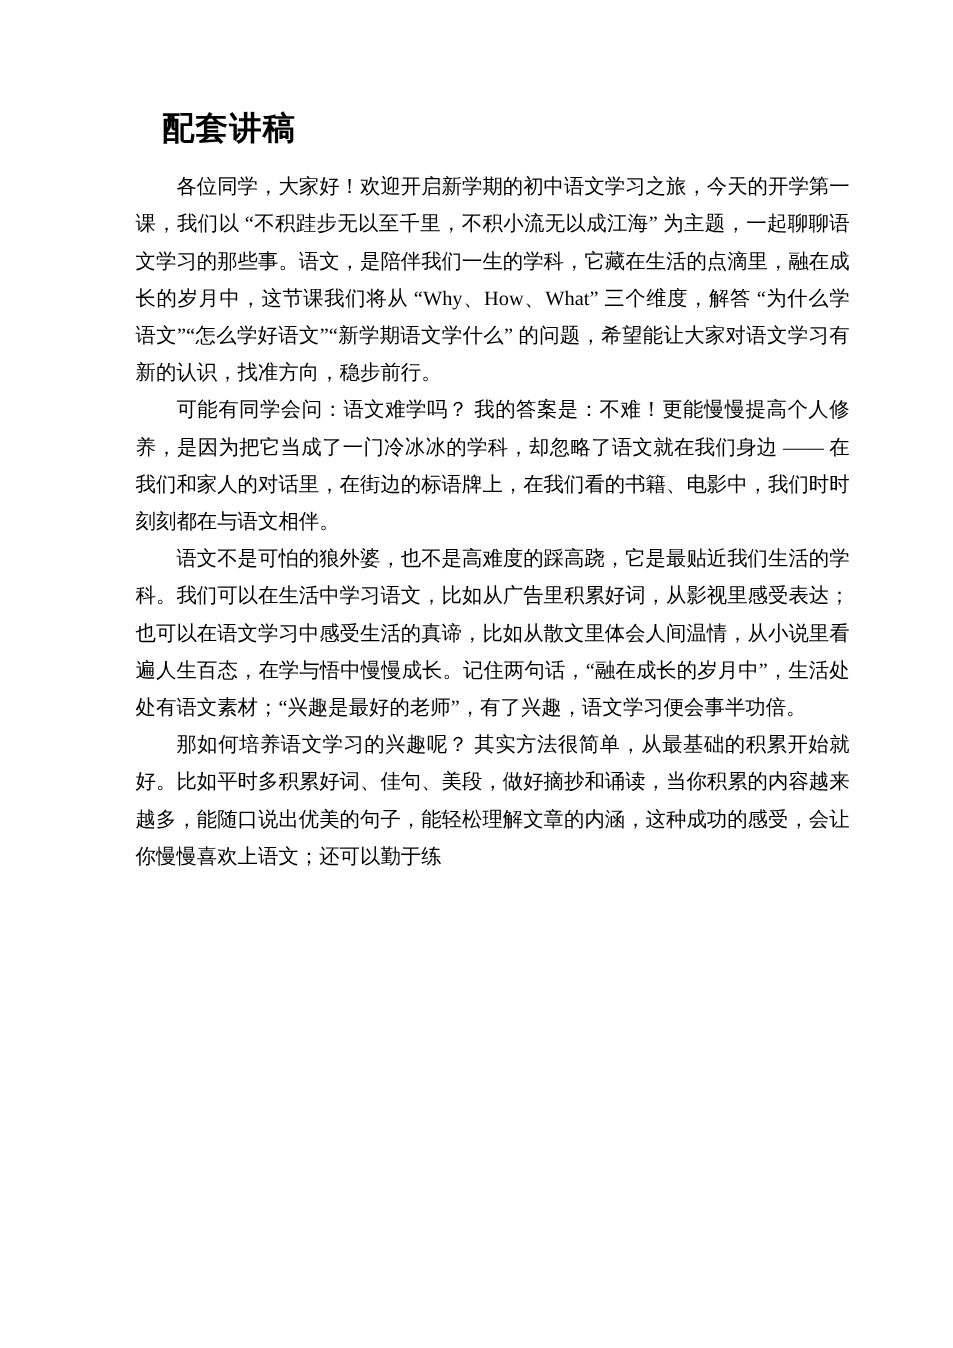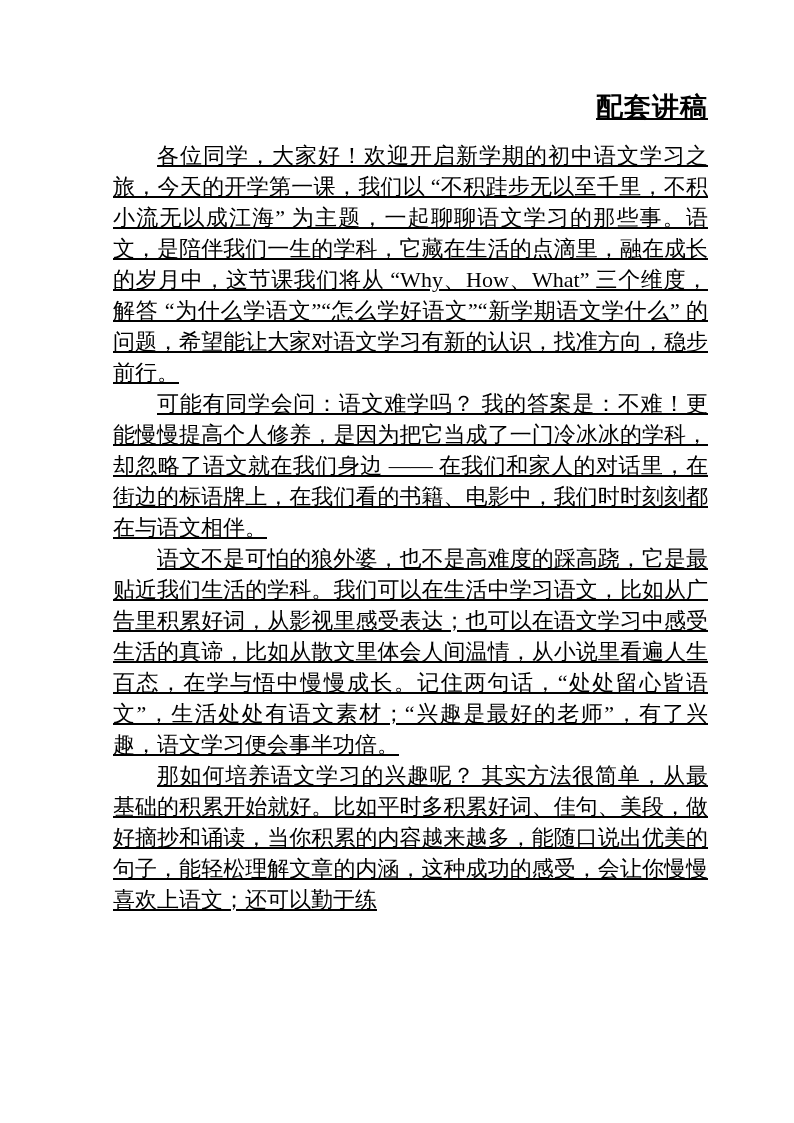--- a/index.html
+++ b/index.html
@@ -16,39 +16,37 @@
     padding: 90px 86px 0 113px;
     overflow: hidden;
     font-family: "Liberation Serif", "DejaVu Serif", serif;
     color: #000000;
   }
   .doc-title {
     margin: 0 0 16px 22px;
     font-size: 27px;
     line-height: 34px;
     font-weight: bold;
-    text-align: right;
+    text-align: left;
     letter-spacing: 1px;
-    text-decoration: underline;
   }
   .doc-body p {
     margin: 0;
-    font-size: 22px;
+    font-size: 17px;
     line-height: 31px;
     text-align: justify;
     text-justify: inter-ideograph;
     text-indent: 2em;
     word-break: break-all;
-    text-decoration: underline;
   }
 </style>
 </head>
 <body>
 
 <div class="page">
   <h1 class="doc-title">配套讲稿</h1>
   <div class="doc-body">
     <p>各位同学，大家好！欢迎开启新学期的初中语文学习之旅，今天的开学第一课，我们以 “不积跬步无以至千里，不积小流无以成江海” 为主题，一起聊聊语文学习的那些事。语文，是陪伴我们一生的学科，它藏在生活的点滴里，融在成长的岁月中，这节课我们将从 “Why、How、What” 三个维度，解答 “为什么学语文”“怎么学好语文”“新学期语文学什么” 的问题，希望能让大家对语文学习有新的认识，找准方向，稳步前行。</p>
     <p>可能有同学会问：语文难学吗？ 我的答案是：不难！更能慢慢提高个人修养，是因为把它当成了一门冷冰冰的学科，却忽略了语文就在我们身边 —— 在我们和家人的对话里，在街边的标语牌上，在我们看的书籍、电影中，我们时时刻刻都在与语文相伴。</p>
-    <p>语文不是可怕的狼外婆，也不是高难度的踩高跷，它是最贴近我们生活的学科。我们可以在生活中学习语文，比如从广告里积累好词，从影视里感受表达；也可以在语文学习中感受生活的真谛，比如从散文里体会人间温情，从小说里看遍人生百态，在学与悟中慢慢成长。记住两句话，“处处留心皆语文”，生活处处有语文素材；“兴趣是最好的老师”，有了兴趣，语文学习便会事半功倍。</p>
+    <p>语文不是可怕的狼外婆，也不是高难度的踩高跷，它是最贴近我们生活的学科。我们可以在生活中学习语文，比如从广告里积累好词，从影视里感受表达；也可以在语文学习中感受生活的真谛，比如从散文里体会人间温情，从小说里看遍人生百态，在学与悟中慢慢成长。记住两句话，“融在成长的岁月中”，生活处处有语文素材；“兴趣是最好的老师”，有了兴趣，语文学习便会事半功倍。</p>
     <p>那如何培养语文学习的兴趣呢？ 其实方法很简单，从最基础的积累开始就好。比如平时多积累好词、佳句、美段，做好摘抄和诵读，当你积累的内容越来越多，能随口说出优美的句子，能轻松理解文章的内涵，这种成功的感受，会让你慢慢喜欢上语文；还可以勤于练</p>
   </div>
 </div>
 
 </body></html>

